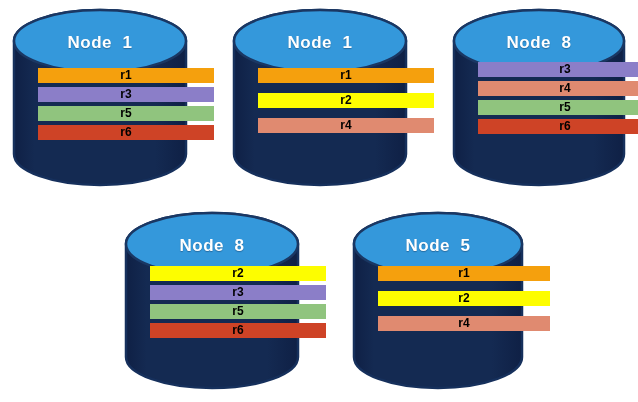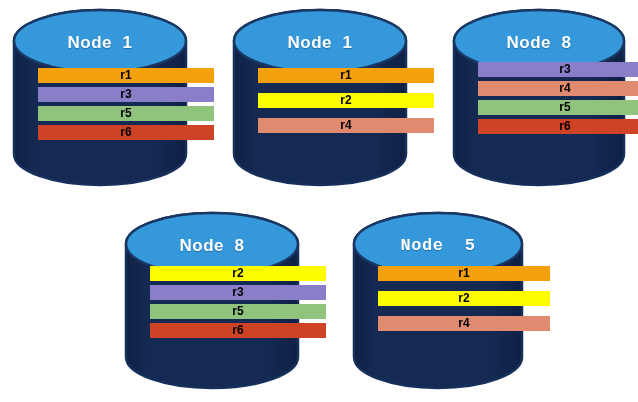--- a/index.html
+++ b/index.html
@@ -209,21 +209,21 @@
               <stop offset="0%" stop-color="#0f2045"></stop>
               <stop offset="12%" stop-color="#142a52"></stop>
               <stop offset="82%" stop-color="#142a52"></stop>
               <stop offset="100%" stop-color="#0f2045"></stop>
             </linearGradient>
           </defs>
           <path d="M 2 33 L 2 146 A 84 31 0 0 0 170 146 L 170 33 A 84 31 0 0 0 2 33 Z" fill="url(#bodyGrad4)" stroke="#16305c" stroke-width="2.5"></path>
           <ellipse cx="86" cy="33" rx="84" ry="31" fill="#3498db" stroke="#1a3763" stroke-width="2.5"></ellipse>
         </svg>
       </div>
-      <div class="node-title" style="top: 14px; font-size: 17px; color: rgb(255, 255, 255); font-family: Liberation Mono, monospace;">Node  5</div>
+      <div class="node-title" style="top: 14px; font-size: 17px; color: rgb(255, 255, 255);">Node  5</div>
       <div class="replicas" style="top: 55px; padding-left: 26px; padding-right: 26px;">
         <div class="replica" style="background: rgb(245, 160, 13); height: 15px; margin-bottom: 10px; font-size: 12px;">
           <span class="replica-label" style="color: rgb(0, 0, 0);">r1</span>
         </div>
         <div class="replica" style="background: rgb(253, 253, 0); height: 15px; margin-bottom: 10px; font-size: 12px;">
           <span class="replica-label" style="color: rgb(0, 0, 0);">r2</span>
         </div>
         <div class="replica" style="background: rgb(224, 138, 112); height: 15px; margin-bottom: 10px; font-size: 12px;">
           <span class="replica-label" style="color: rgb(0, 0, 0);">r4</span>
         </div>

